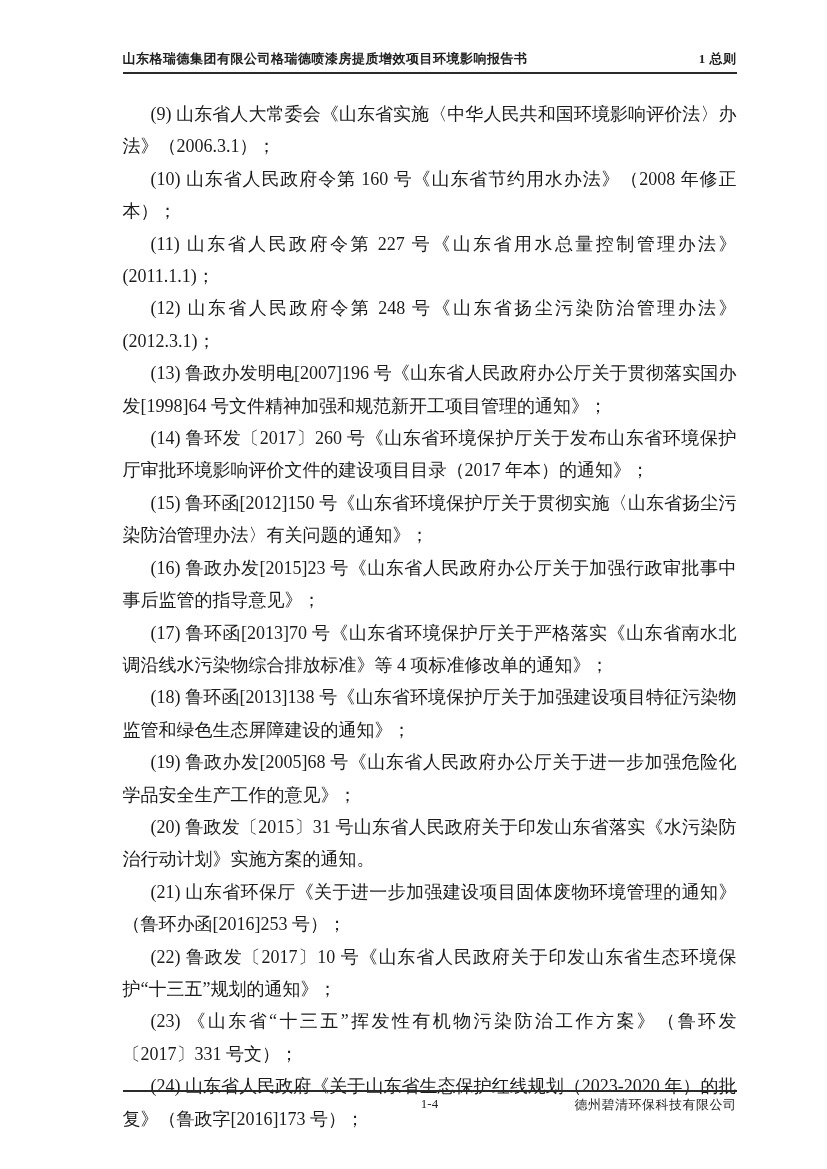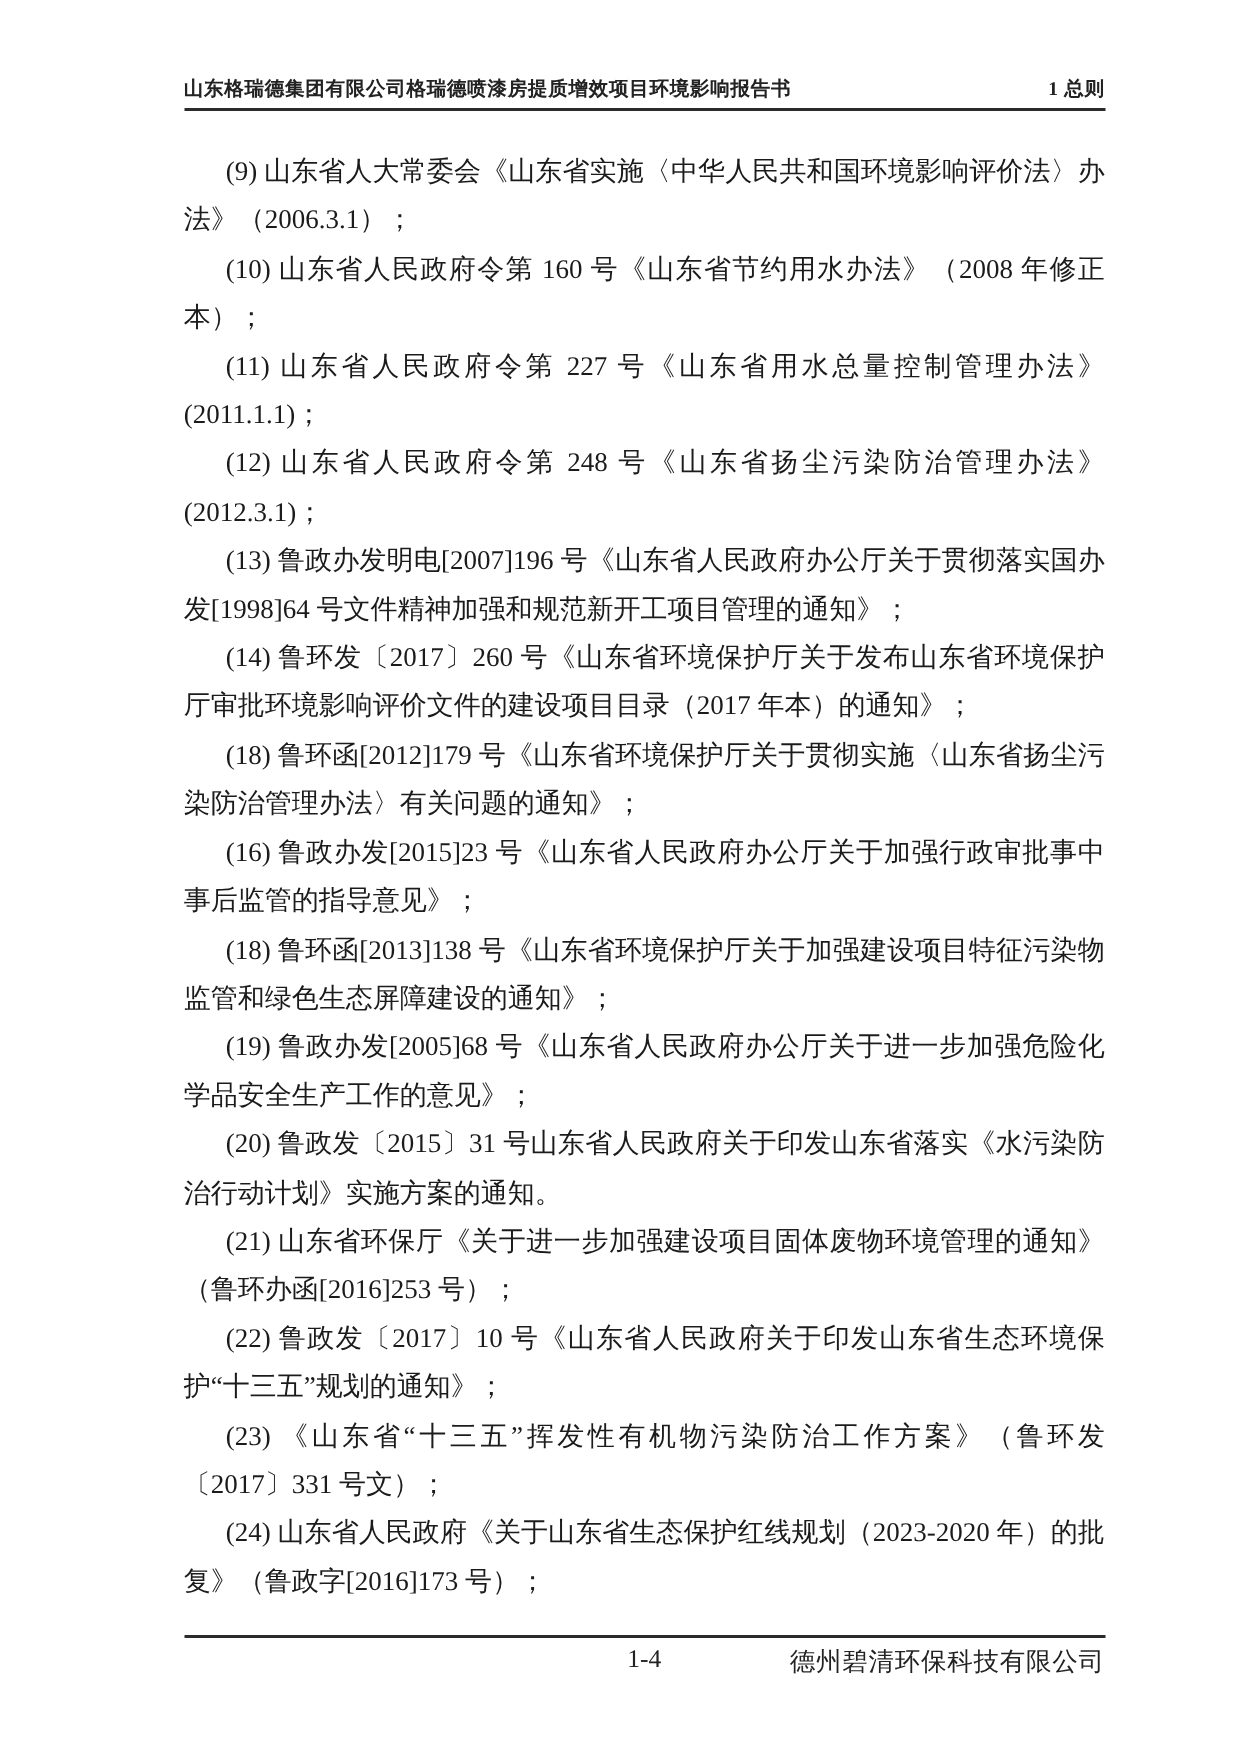--- a/index.html
+++ b/index.html
@@ -52,21 +52,21 @@
     width: 614px;
     border-top: 2px solid #2b2b2b;
     height: 0;
   }
   .footer {
     position: absolute;
     left: 102px;
     top: 1096px;
     width: 614px;
     height: 20px;
-    font-size: 17px;
+    font-size: 13px;
     color: #222222;
   }
   .footer .footer-page {
     position: absolute;
     left: 0;
     right: 0;
     text-align: center;
   }
   .footer .footer-company {
     position: absolute;
@@ -85,22 +85,23 @@
     <span class="header-section">1 总则</span>
   </div>
 
   <div class="content">
     <p>(9) 山东省人大常委会《山东省实施〈中华人民共和国环境影响评价法〉办法》（2006.3.1）；</p>
     <p>(10) 山东省人民政府令第 160 号《山东省节约用水办法》（2008 年修正本）；</p>
     <p>(11) 山东省人民政府令第 227 号《山东省用水总量控制管理办法》(2011.1.1)；</p>
     <p>(12) 山东省人民政府令第 248 号《山东省扬尘污染防治管理办法》(2012.3.1)；</p>
     <p>(13) 鲁政办发明电[2007]196 号《山东省人民政府办公厅关于贯彻落实国办发[1998]64 号文件精神加强和规范新开工项目管理的通知》；</p>
     <p>(14) 鲁环发〔2017〕260 号《山东省环境保护厅关于发布山东省环境保护厅审批环境影响评价文件的建设项目目录（2017 年本）的通知》；</p>
-    <p>(18) 鲁环函[2012]179 号《山东省环境保护厅关于贯彻实施〈山东省扬尘污染防治管理办法〉有关问题的通知》；</p>
+    <p>(15) 鲁环函[2012]150 号《山东省环境保护厅关于贯彻实施〈山东省扬尘污染防治管理办法〉有关问题的通知》；</p>
     <p>(16) 鲁政办发[2015]23 号《山东省人民政府办公厅关于加强行政审批事中事后监管的指导意见》；</p>
+    <p>(17) 鲁环函[2013]70 号《山东省环境保护厅关于严格落实《山东省南水北调沿线水污染物综合排放标准》等 4 项标准修改单的通知》；</p>
     <p>(18) 鲁环函[2013]138 号《山东省环境保护厅关于加强建设项目特征污染物监管和绿色生态屏障建设的通知》；</p>
     <p>(19) 鲁政办发[2005]68 号《山东省人民政府办公厅关于进一步加强危险化学品安全生产工作的意见》；</p>
     <p>(20) 鲁政发〔2015〕31 号山东省人民政府关于印发山东省落实《水污染防治行动计划》实施方案的通知。</p>
     <p>(21) 山东省环保厅《关于进一步加强建设项目固体废物环境管理的通知》（鲁环办函[2016]253 号）；</p>
     <p>(22) 鲁政发〔2017〕10 号《山东省人民政府关于印发山东省生态环境保护“十三五”规划的通知》；</p>
     <p>(23) 《山东省“十三五”挥发性有机物污染防治工作方案》（鲁环发〔2017〕331 号文）；</p>
     <p>(24) 山东省人民政府《关于山东省生态保护红线规划（2023-2020 年）的批复》（鲁政字[2016]173 号）；</p>
   </div>
 
   <div class="footer-rule"></div>

